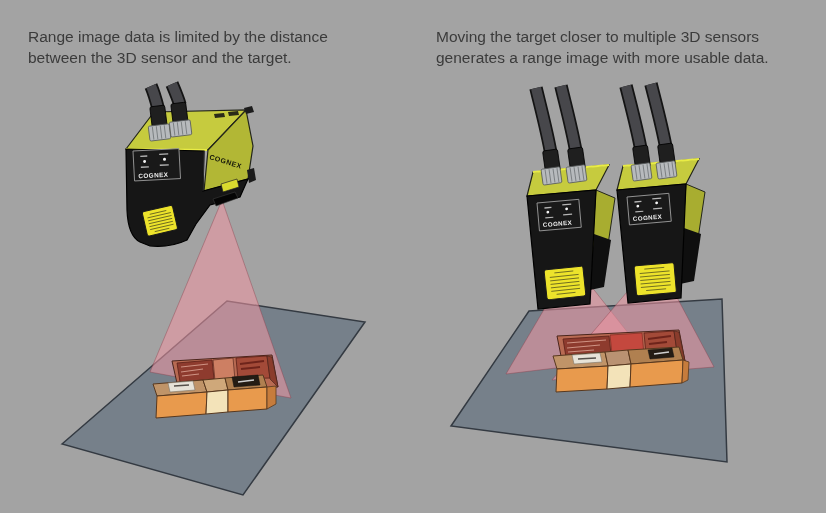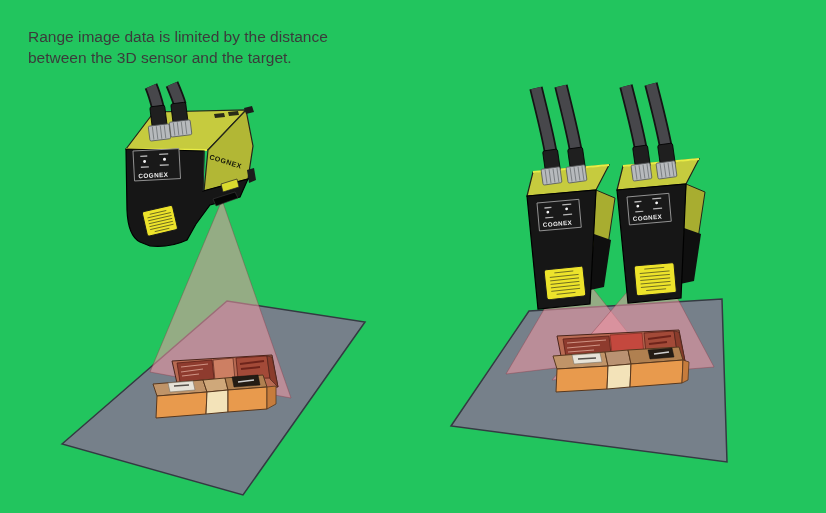--- a/index.html
+++ b/index.html
@@ -1,31 +1,32 @@
 <!DOCTYPE html>
 <html><head>
 <meta charset="utf-8">
 <style>
   html,body{margin:0;padding:0;background:#ffffff;}
-  .canvas{position:relative;width:826px;height:513px;background:#22c55e;overflow:hidden;
+  .canvas{position:relative;width:826px;height:513px;background:#a3a3a3;overflow:hidden;
           font-family:"Liberation Sans",sans-serif;}
   .caption{position:absolute;top:27px;font-size:15.5px;line-height:1.33;color:#3b3b3b;}
   .caption.left{left:28px;width:348px;}
   .caption.right{left:436px;width:380px;}
   svg{position:absolute;left:0;top:0;}
   text{font-family:"Liberation Sans",sans-serif;}
   .logo{font-weight:bold;fill:#ececec;letter-spacing:.4px;}
   .sidelogo{font-weight:bold;fill:#14160a;letter-spacing:.5px;}
 </style>
 </head>
 <body>
 
 <div class="canvas">
 
   <div class="caption left">Range image data is limited by the distance between the 3D sensor and the target.</div>
+  <div class="caption right">Moving the target closer to multiple 3D sensors generates a range image with more usable data.</div>
 
   <svg width="826" height="513" viewBox="0 0 826 513">
 
     <g>
 
       <polygon points="62,444 227,301 365,322 243,495" fill="#76808a" stroke="#343a42" stroke-width="1.5"></polygon>
 
       <polygon points="222,200 150,372 291,398" fill="rgba(242,152,164,0.55)" stroke="rgba(140,60,72,0.4)" stroke-width="1"></polygon>
 
       <g>

